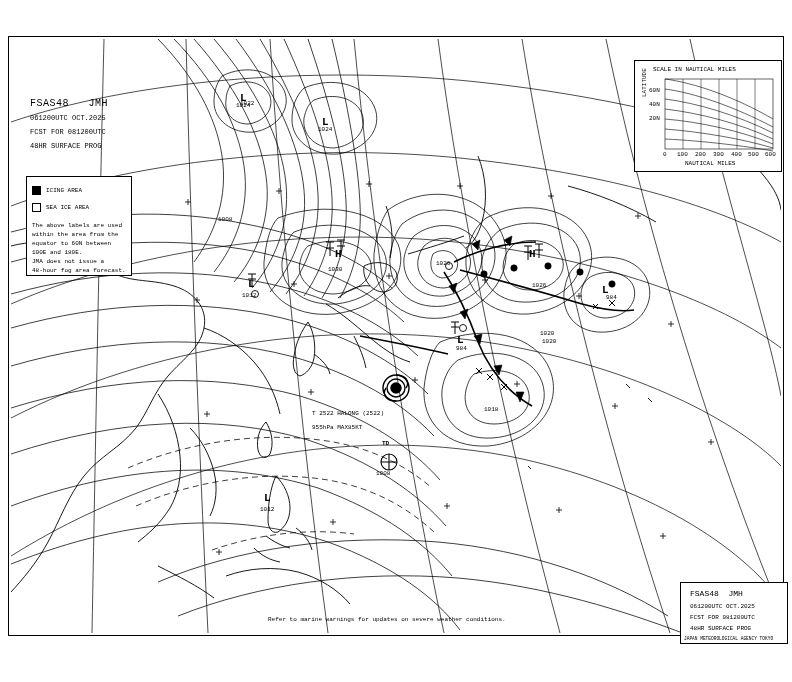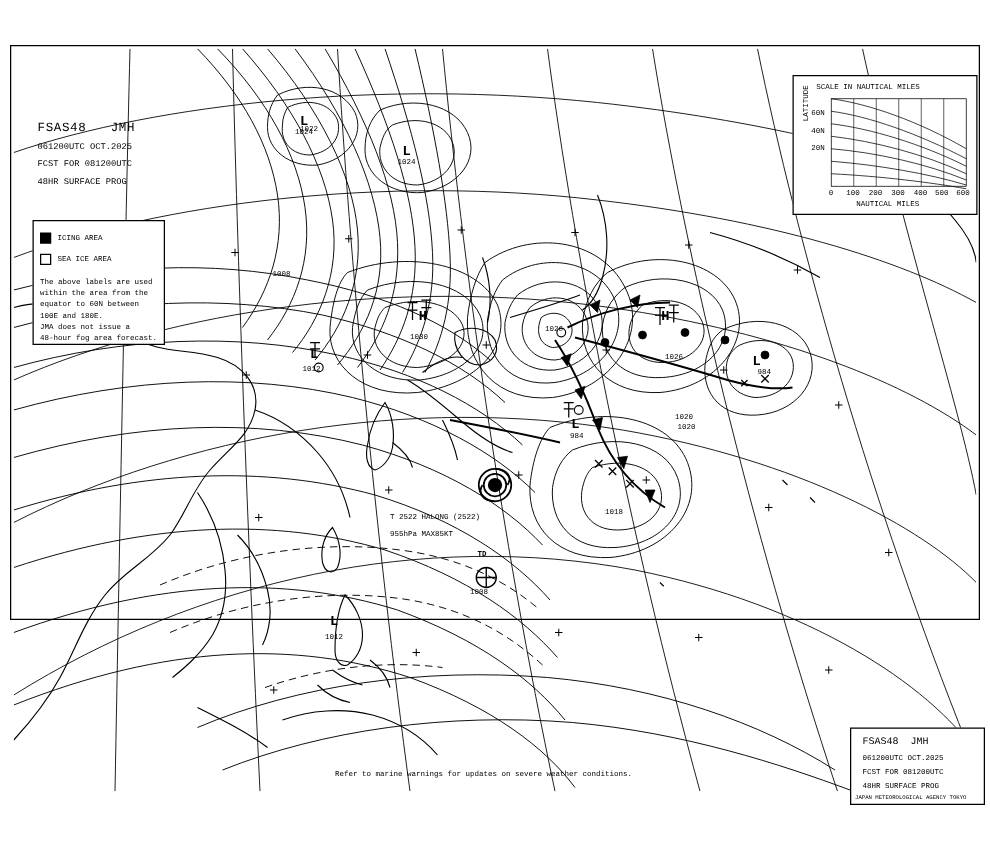--- a/index.html
+++ b/index.html
@@ -1,17 +1,17 @@
 <!DOCTYPE html>
 <html><head>
 <meta charset="utf-8">
 <style>
   html,body{margin:0;padding:0;background:#ffffff;}
   body{width:792px;height:682px;position:relative;font-family:"Liberation Sans",sans-serif;color:#000;}
-  #chart{position:absolute;left:8px;top:36px;width:776px;height:460px;}
+  #chart{position:absolute;left:8px;top:36px;width:776px;height:600px;}
   .frame{position:absolute;left:0;top:0;width:100%;height:100%;border:1.5px solid #000;box-sizing:border-box;}
   svg{position:absolute;left:0;top:0;}
   .txt{position:absolute;font-family:"Liberation Sans",sans-serif;white-space:pre;}
   .box{position:absolute;border:1px solid #000;background:#fff;box-sizing:border-box;}
   .mono{font-family:"Liberation Mono",monospace;}
   .ttl{font-size:10px;letter-spacing:.5px;}
   .sm{font-size:7px;}
   .xs{font-size:6px;}
 </style>
 </head>

